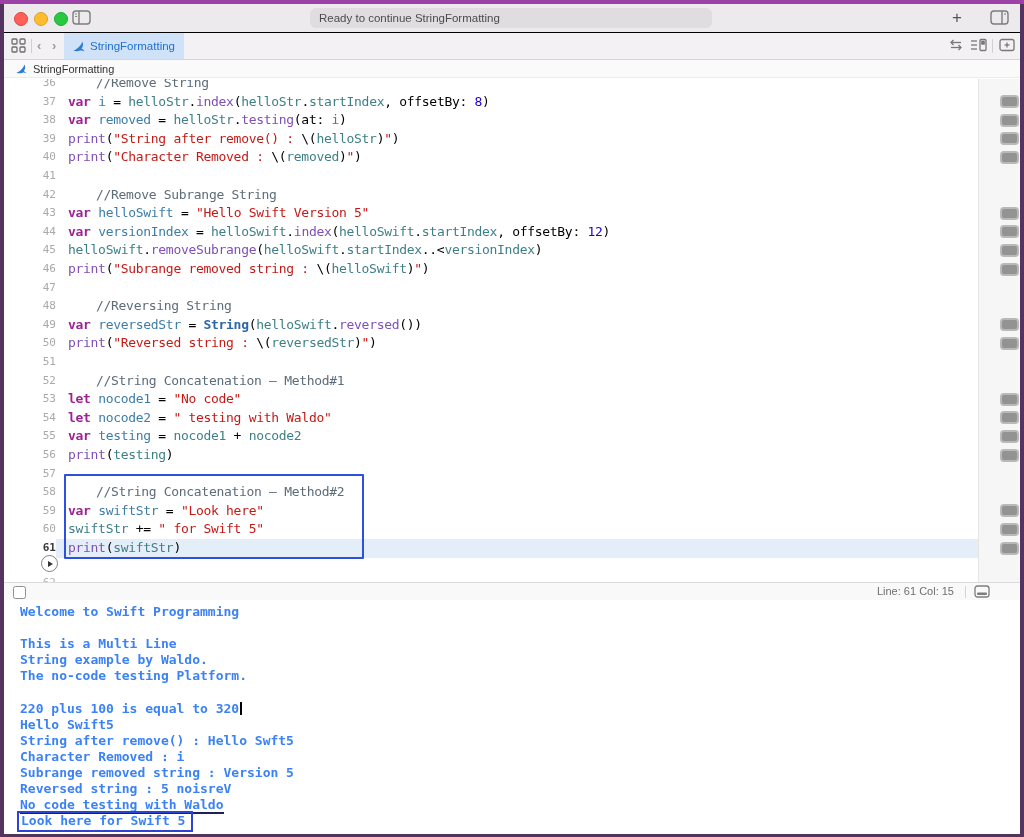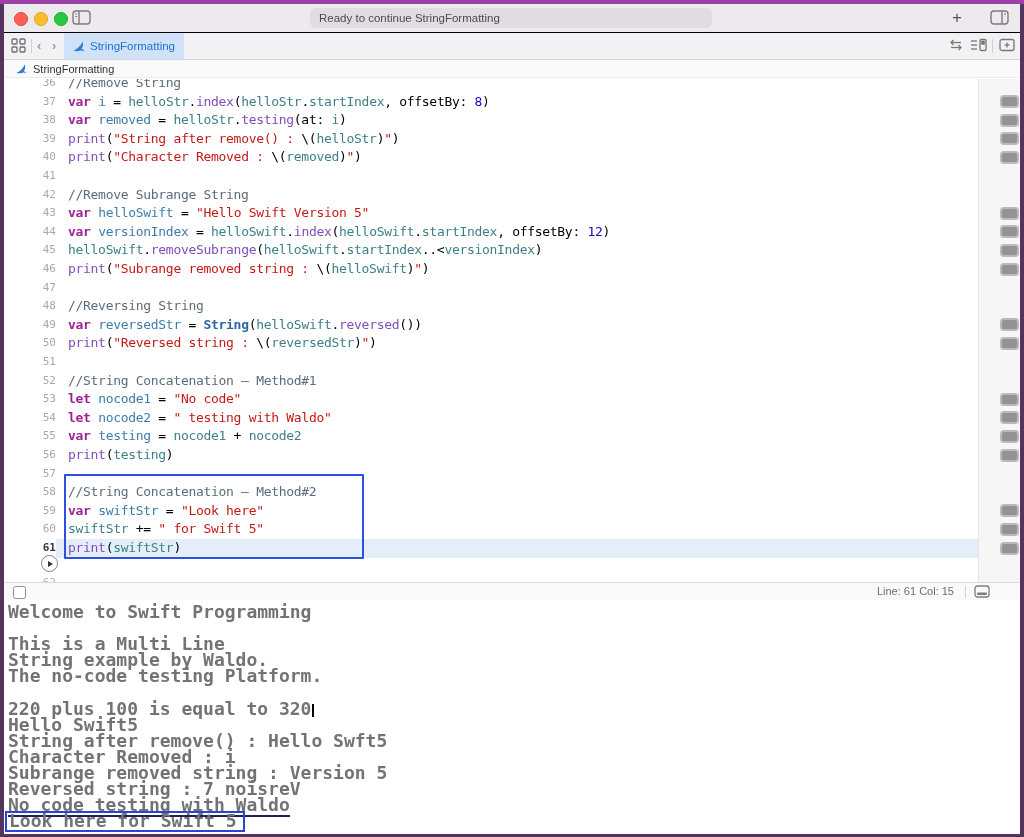--- a/index.html
+++ b/index.html
@@ -39,21 +39,21 @@
           font-family:"DejaVu Sans Mono","Liberation Mono",monospace;}
   .results-gutter{position:absolute;left:962px;top:0;width:54px;height:503px;background:#F7F6F7;border-left:1px solid #E6E6E6;}
   .code-row{position:absolute;left:0;width:962px;height:19px;}
   .gutter-num{position:absolute;left:0;top:2px;width:40px;text-align:right;font-size:11px;color:#A9A9A9;}
   .gutter-num.cur{color:#3a3a3a;font-weight:bold;}
   .code-text{position:absolute;left:52px;top:1px;font-size:13px;white-space:pre;letter-spacing:-0.3px;}
   .cur-line-bg{position:absolute;left:40px;width:922px;height:19px;background:var(--c-current_line_bg);}
   .tok-kw{color:var(--c-kw);font-weight:bold;}
   .tok-str{color:var(--c-str);}
   .tok-num{color:var(--c-num);}
-  .tok-cm{color:var(--c-cm);}
+  .tok-cm{color:var(--c-cm);margin-left:28px;}
   .tok-decl{color:var(--c-decl);}
   .tok-use{color:var(--c-use);}
   .tok-fn{color:var(--c-fn);}
   .tok-type{color:var(--c-type);font-weight:bold;}
   .tok-p{color:var(--c-p);}
   .sel-box{position:absolute;left:48px;top:395px;width:296px;height:81px;border:2px solid var(--c-sel_box);border-radius:1px;}
   .play-btn{position:absolute;left:25px;top:476px;width:15px;height:15px;border:1.2px solid #828282;border-radius:50%;
             display:flex;align-items:center;justify-content:center;background:#fff;}
   .play-btn .tri{width:0;height:0;border-left:5px solid #333;border-top:3.5px solid transparent;border-bottom:3.5px solid transparent;margin-left:1px;}
   .ghost-num{position:absolute;left:0;top:497px;width:40px;text-align:right;font-size:11px;color:#B5B5B5;}
@@ -62,22 +62,22 @@
 
   
   .statusbar{position:absolute;left:0;top:578px;width:100%;height:17px;background:#FAF9FA;border-top:1px solid #DDDADD;border-bottom:3px solid #fca5a5;box-sizing:content-box;}
   .chkbox{position:absolute;left:9px;top:3px;width:11px;height:11px;border:1.2px solid #8F8F8F;border-radius:2.5px;background:#fff;}
   .pos-label{position:absolute;right:66px;top:2px;font-size:11px;color:#6F6F6F;white-space:nowrap;}
   .sb-divider{position:absolute;right:54px;top:3px;width:1px;height:12px;background:#D5D5D5;}
   .console-toggle{position:absolute;right:30px;top:2px;color:#7d7d7d;}
 
   
   .console{position:absolute;left:0;top:596px;width:1016px;height:234px;background:#fff;overflow:hidden;
-           font-family:"DejaVu Sans Mono","Liberation Mono",monospace;font-size:18px;font-weight:bold;color:#737373;
-           padding:4px 0 0 4px;box-sizing:border-box;}
+           font-family:"DejaVu Sans Mono","Liberation Mono",monospace;font-size:13px;font-weight:bold;color:#3b82f6;
+           padding:4px 0 0 16px;box-sizing:border-box;}
   .console .crow{height:16.1px;line-height:16.1px;white-space:pre;}
   .console .u{border-bottom:2px solid #20205a;padding-bottom:0px;}
   .console .boxed{display:inline-block;border:2px solid var(--c-console_box);padding:0 6px 1px 2px;margin-left:-3px;margin-top:-2px;}
   .caret{display:inline-block;width:2px;height:13px;background:#000;vertical-align:-2px;margin-left:1px;}
 
   svg{display:block;}
 </style>
 </head>
 <body>
 
@@ -323,18 +323,18 @@
       <div class="crow"><span></span></div>
       <div class="crow"><span>This is a Multi Line</span></div>
       <div class="crow"><span>String example by Waldo.</span></div>
       <div class="crow"><span>The no-code testing Platform.</span></div>
       <div class="crow"><span></span></div>
       <div class="crow"><span>220 plus 100 is equal to 320</span><span class="caret"></span></div>
       <div class="crow"><span>Hello Swift5</span></div>
       <div class="crow"><span>String after remove() : Hello Swft5</span></div>
       <div class="crow"><span>Character Removed : i</span></div>
       <div class="crow"><span>Subrange removed string : Version 5</span></div>
-      <div class="crow"><span>Reversed string : 7 noisreV</span></div>
+      <div class="crow"><span>Reversed string : 5 noisreV</span></div>
       <div class="crow"><span class="u">No code testing with Waldo</span></div>
       <div class="crow"><span class="boxed">Look here for Swift 5</span></div>
     </div>
 
 </div>
 
 </body></html>

